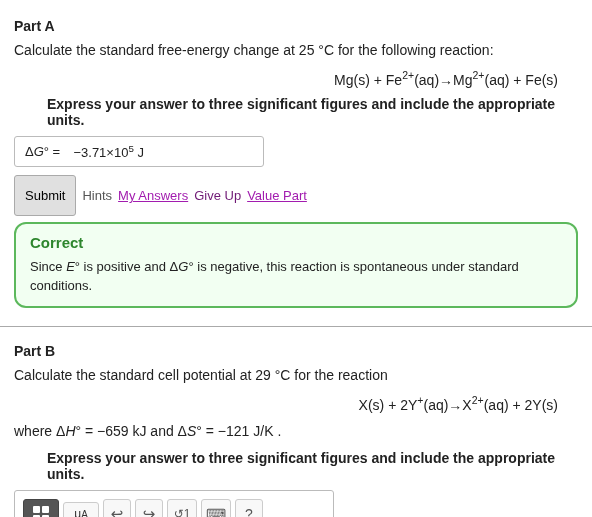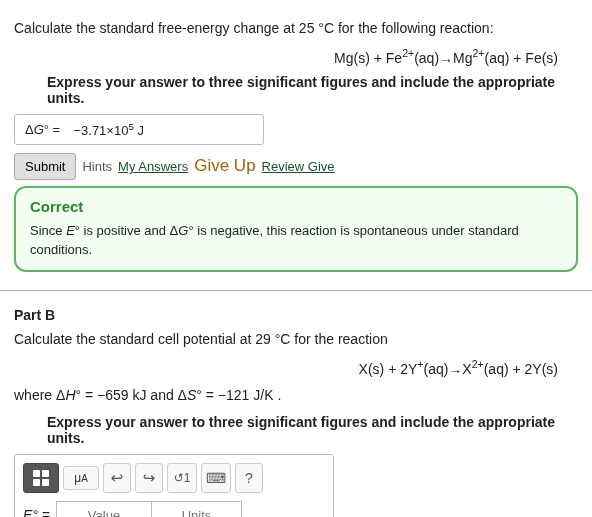--- a/index.html
+++ b/index.html
@@ -59,28 +59,28 @@
     .toolbar-row {
       display: flex;
       align-items: center;
       gap: 6px;
       margin-bottom: 6px;
     }
     .btn-submit {
       background: #e0e0e0;
       border: 1px solid #aaa;
       border-radius: 3px;
-      padding: 5px 10px;
+      padding: 12px 10px;
       font-size: 13px;
       cursor: pointer;
     }
     .link-btn {
       background: none;
       border: none;
-      color: #14532d;
+      color: #a21caf;
       text-decoration: underline;
       cursor: pointer;
       font-size: 13px;
     }
     .correct-box {
       border: 2px solid #5cb85c;
       border-radius: 12px;
       background: #f2fff2;
       padding: 10px 14px;
       margin-top: 4px;
@@ -221,20 +221,21 @@
       text-align: center;
       font-size: 13px;
       color: #aaa;
       outline: none;
     }
   </style>
 </head>
 <body>
 
 <div class="section">
+  <div class="section-title">Part A</div>
   <div class="problem-text">
     <span>Calculate the standard free-energy change at 25 °C for the following reaction:</span>
   </div>
 
   <div class="reaction-line">
     Mg(s) + Fe<sup>2+</sup>(aq)→Mg<sup>2+</sup>(aq) + Fe(s)
   </div>
 
   <div class="bold-instruction">Express your answer to three significant figures and include the appropriate units.</div>
 
@@ -246,24 +247,24 @@
       &nbsp;&nbsp;−3.71×10<sup>5</sup> J
     </span>
   </div>
 
   <div class="toolbar-row">
     <button class="btn-submit">Submit</button>
     <span style="font-size:13px;color:#555;">
       <span>Hints</span>
     </span>
     <button class="link-btn">My Answers</button>
-    <span style="font-size:17px;color:#a16207;">
+    <span style="font-size:13px;color:#701a75;">
       <span>Give Up</span>
     </span>
-    <button class="link-btn">Review Give</button>
+    <button class="link-btn">Value Part</button>
   </div>
 
   <div class="correct-box">
     <div class="correct-title">Correct</div>
     <div class="correct-text">
       Since <span class="math">E</span>° is positive and Δ<span class="math">G</span>° is negative, this reaction is spontaneous under standard conditions.
     </div>
   </div>
 </div>
 

